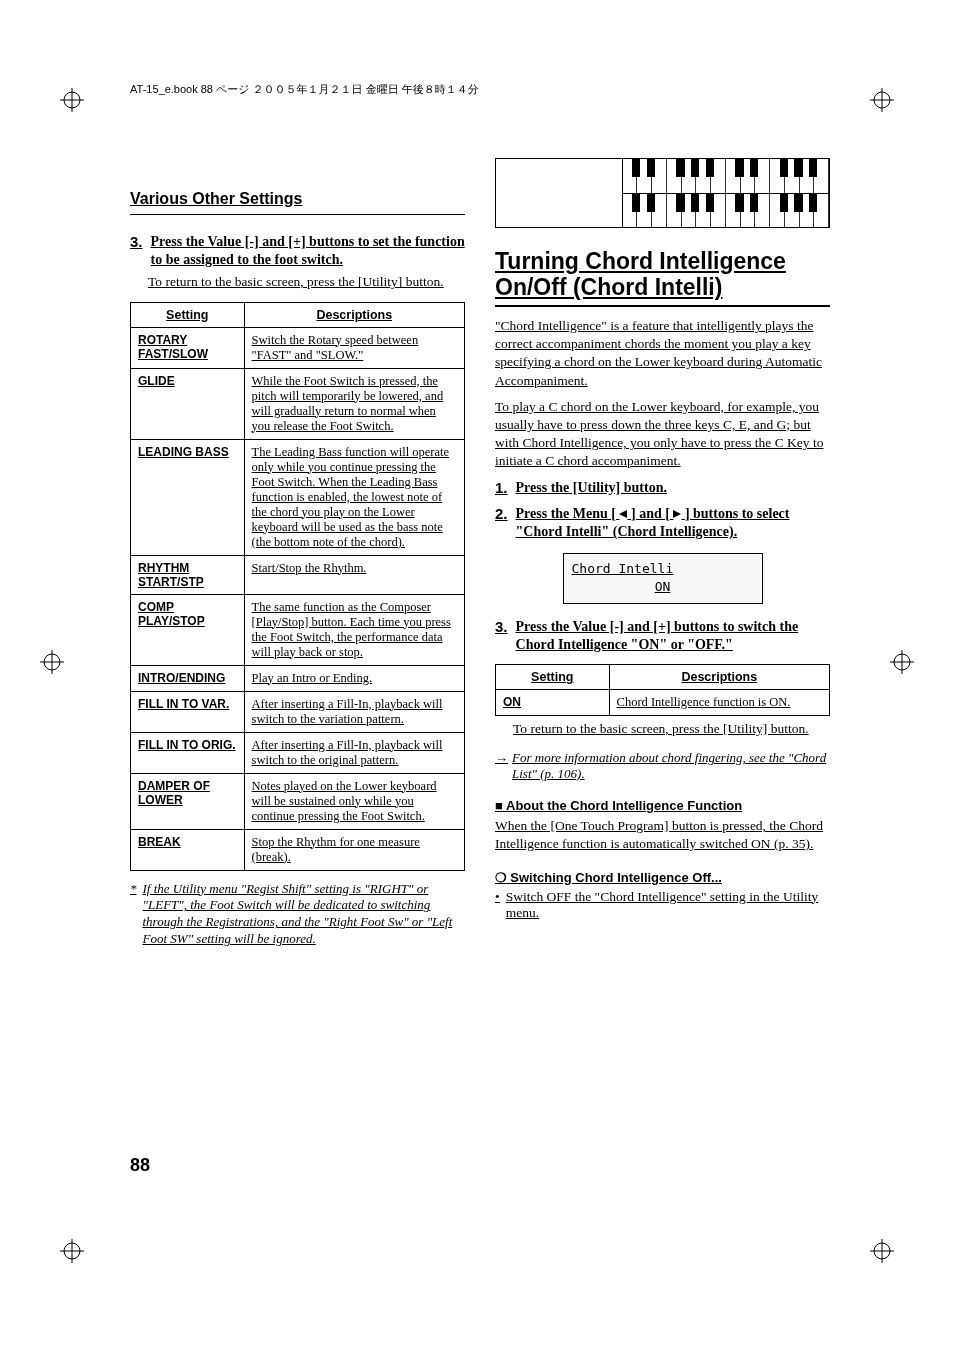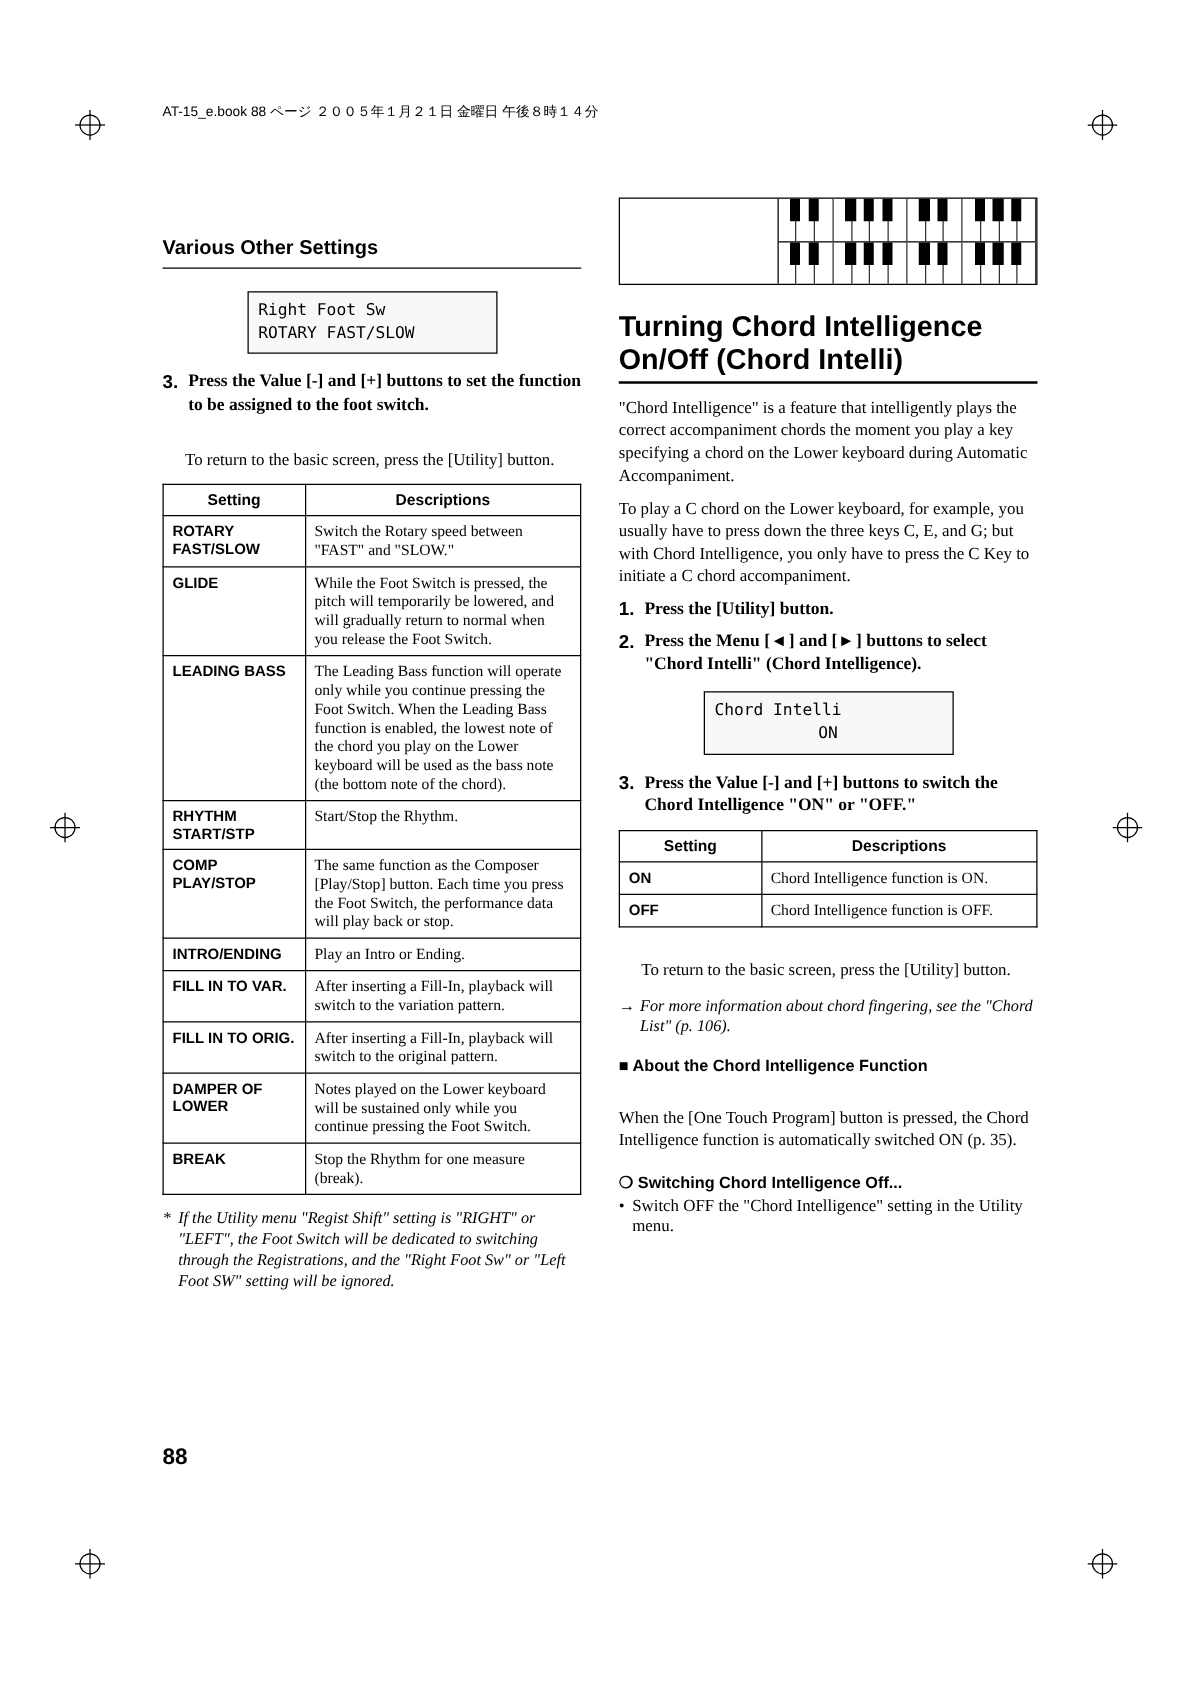--- a/index.html
+++ b/index.html
@@ -28,21 +28,21 @@
     font-family: sans-serif;
   }
   .content {
     position: absolute;
     top: 150px;
     left: 130px;
     width: 700px;
     display: flex;
     gap: 30px;
   }
-  .col { flex: 1; }
+  .col { flex: 1; text-decoration: underline; }
   .section-title {
     font-family: Arial, sans-serif;
     font-weight: bold;
     font-size: 16px;
     margin-top: 40px;
   }
   .hr-line { border: none; border-top: 1.5px solid #000; margin-top: 6px; margin-bottom: 18px; }
   .kb-diagram {
     width: 335px; height: 70px; border: 1px solid #000; margin-top: 8px; margin-bottom: 8px;
     display: flex; align-items: stretch;
@@ -55,21 +55,21 @@
   .bk { position:absolute; top:0; left:70%; width:60%; height:55%; background:#000;}
 
   .lcd {
     border: 1px solid #000; width: 200px; padding: 6px 8px; margin: 12px auto 14px auto;
     font-family: monospace; font-size: 13px; background: #f8f8f8; line-height:1.4;
   }
 
   .step { display: flex; gap: 8px; margin-top: 8px; font-family: "Times New Roman", serif; }
   .step-num { font-family: Arial,sans-serif; font-weight: bold; font-size: 15px; }
   .step-text { font-family: "Times New Roman", serif; font-weight: bold; font-size: 14px; line-height:1.3;}
-  .plain-text { font-family: "Times New Roman", serif; font-size: 13.5px; line-height:1.35; margin-top:25px;}
+  .plain-text { font-family: "Times New Roman", serif; font-size: 13.5px; line-height:1.35; margin-top:4px;}
 
   table.settings {
     border-collapse: collapse; width: 100%; margin-top: 10px; font-size: 12.5px;
   }
   table.settings th, table.settings td { border: 1px solid #000; padding: 5px 7px; vertical-align: top; text-align:left;}
   table.settings th { font-family: Arial,sans-serif; font-weight:bold; text-align:center; font-size:12.5px;}
   table.settings td:first-child { font-family: Arial,sans-serif; font-weight:bold; font-size:12px; width:34%;}
   table.settings td:last-child { font-family: "Times New Roman", serif; }
 
   .footnote { font-style: italic; font-size: 13px; line-height:1.3; margin-top: 10px; display:flex; gap:6px;}
@@ -123,24 +123,20 @@
   </svg>
 
 <div class="header-info">AT-15_e.book 88 ページ ２００５年１月２１日 金曜日 午後８時１４分</div>
 
 <div class="content">
 
   <div class="col">
     <div class="section-title">Various Other Settings</div>
     <hr class="hr-line">
 
-    <div class="lcd">
-      <div>Right Foot Sw</div>
-      <div>ROTARY FAST/SLOW</div>
-    </div>
 
     <div class="step">
       <span class="step-num">3.</span>
       <span class="step-text">Press the Value [-] and [+] buttons to set the function to be assigned to the foot switch.</span>
     </div>
 
     <div class="plain-text" style="margin-left:18px;">To return to the basic screen, press the [Utility] button.</div>
 
     <table class="settings">
       <thead>
@@ -316,24 +312,20 @@
         <tr>
           <th style="width:25%">Setting</th>
           <th>Descriptions</th>
         </tr>
       </thead>
       <tbody>
         <tr>
             <td>ON</td>
             <td>Chord Intelligence function is ON.</td>
           </tr>
-        <tr>
-            <td>OFF</td>
-            <td>Chord Intelligence function is OFF.</td>
-          </tr>
       </tbody>
     </table>
 
     <div class="plain-text" style="margin-left:18px;">To return to the basic screen, press the [Utility] button.</div>
 
     <div class="arrow-ref">
       <span style="font-style:normal;">→</span>
       <span>For more information about chord fingering, see the "Chord List" (p. 106).</span>
     </div>
 

